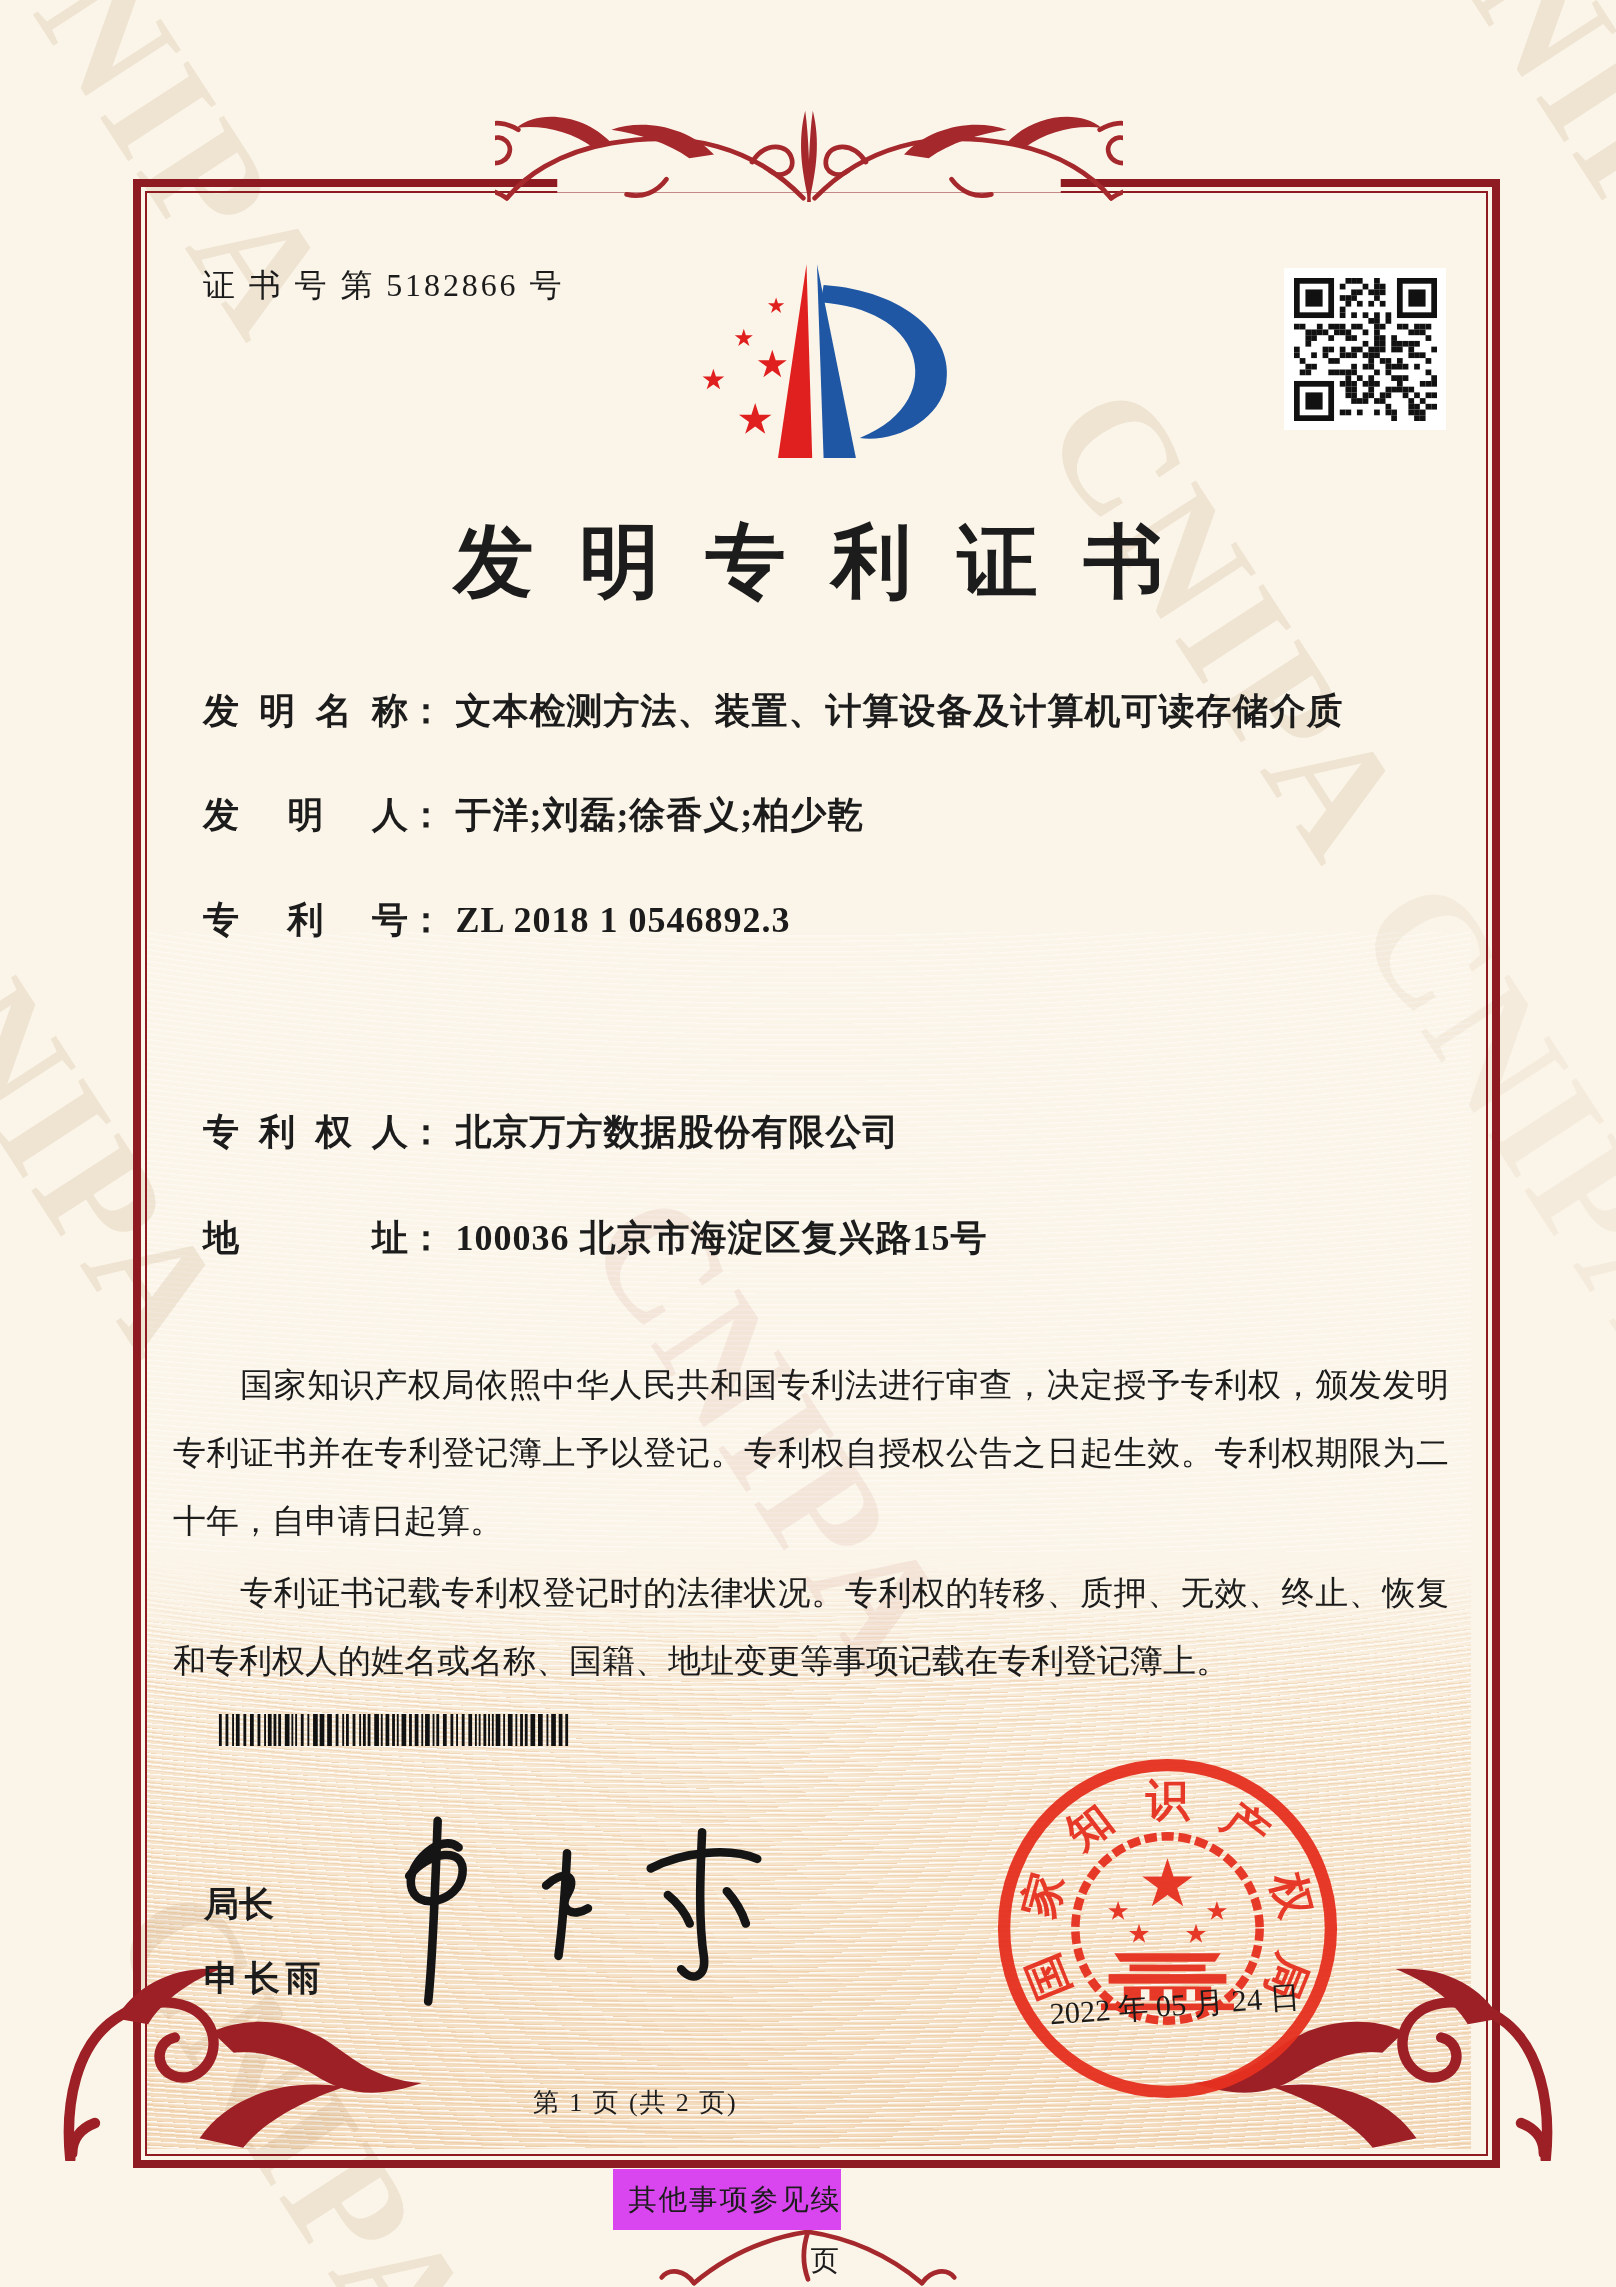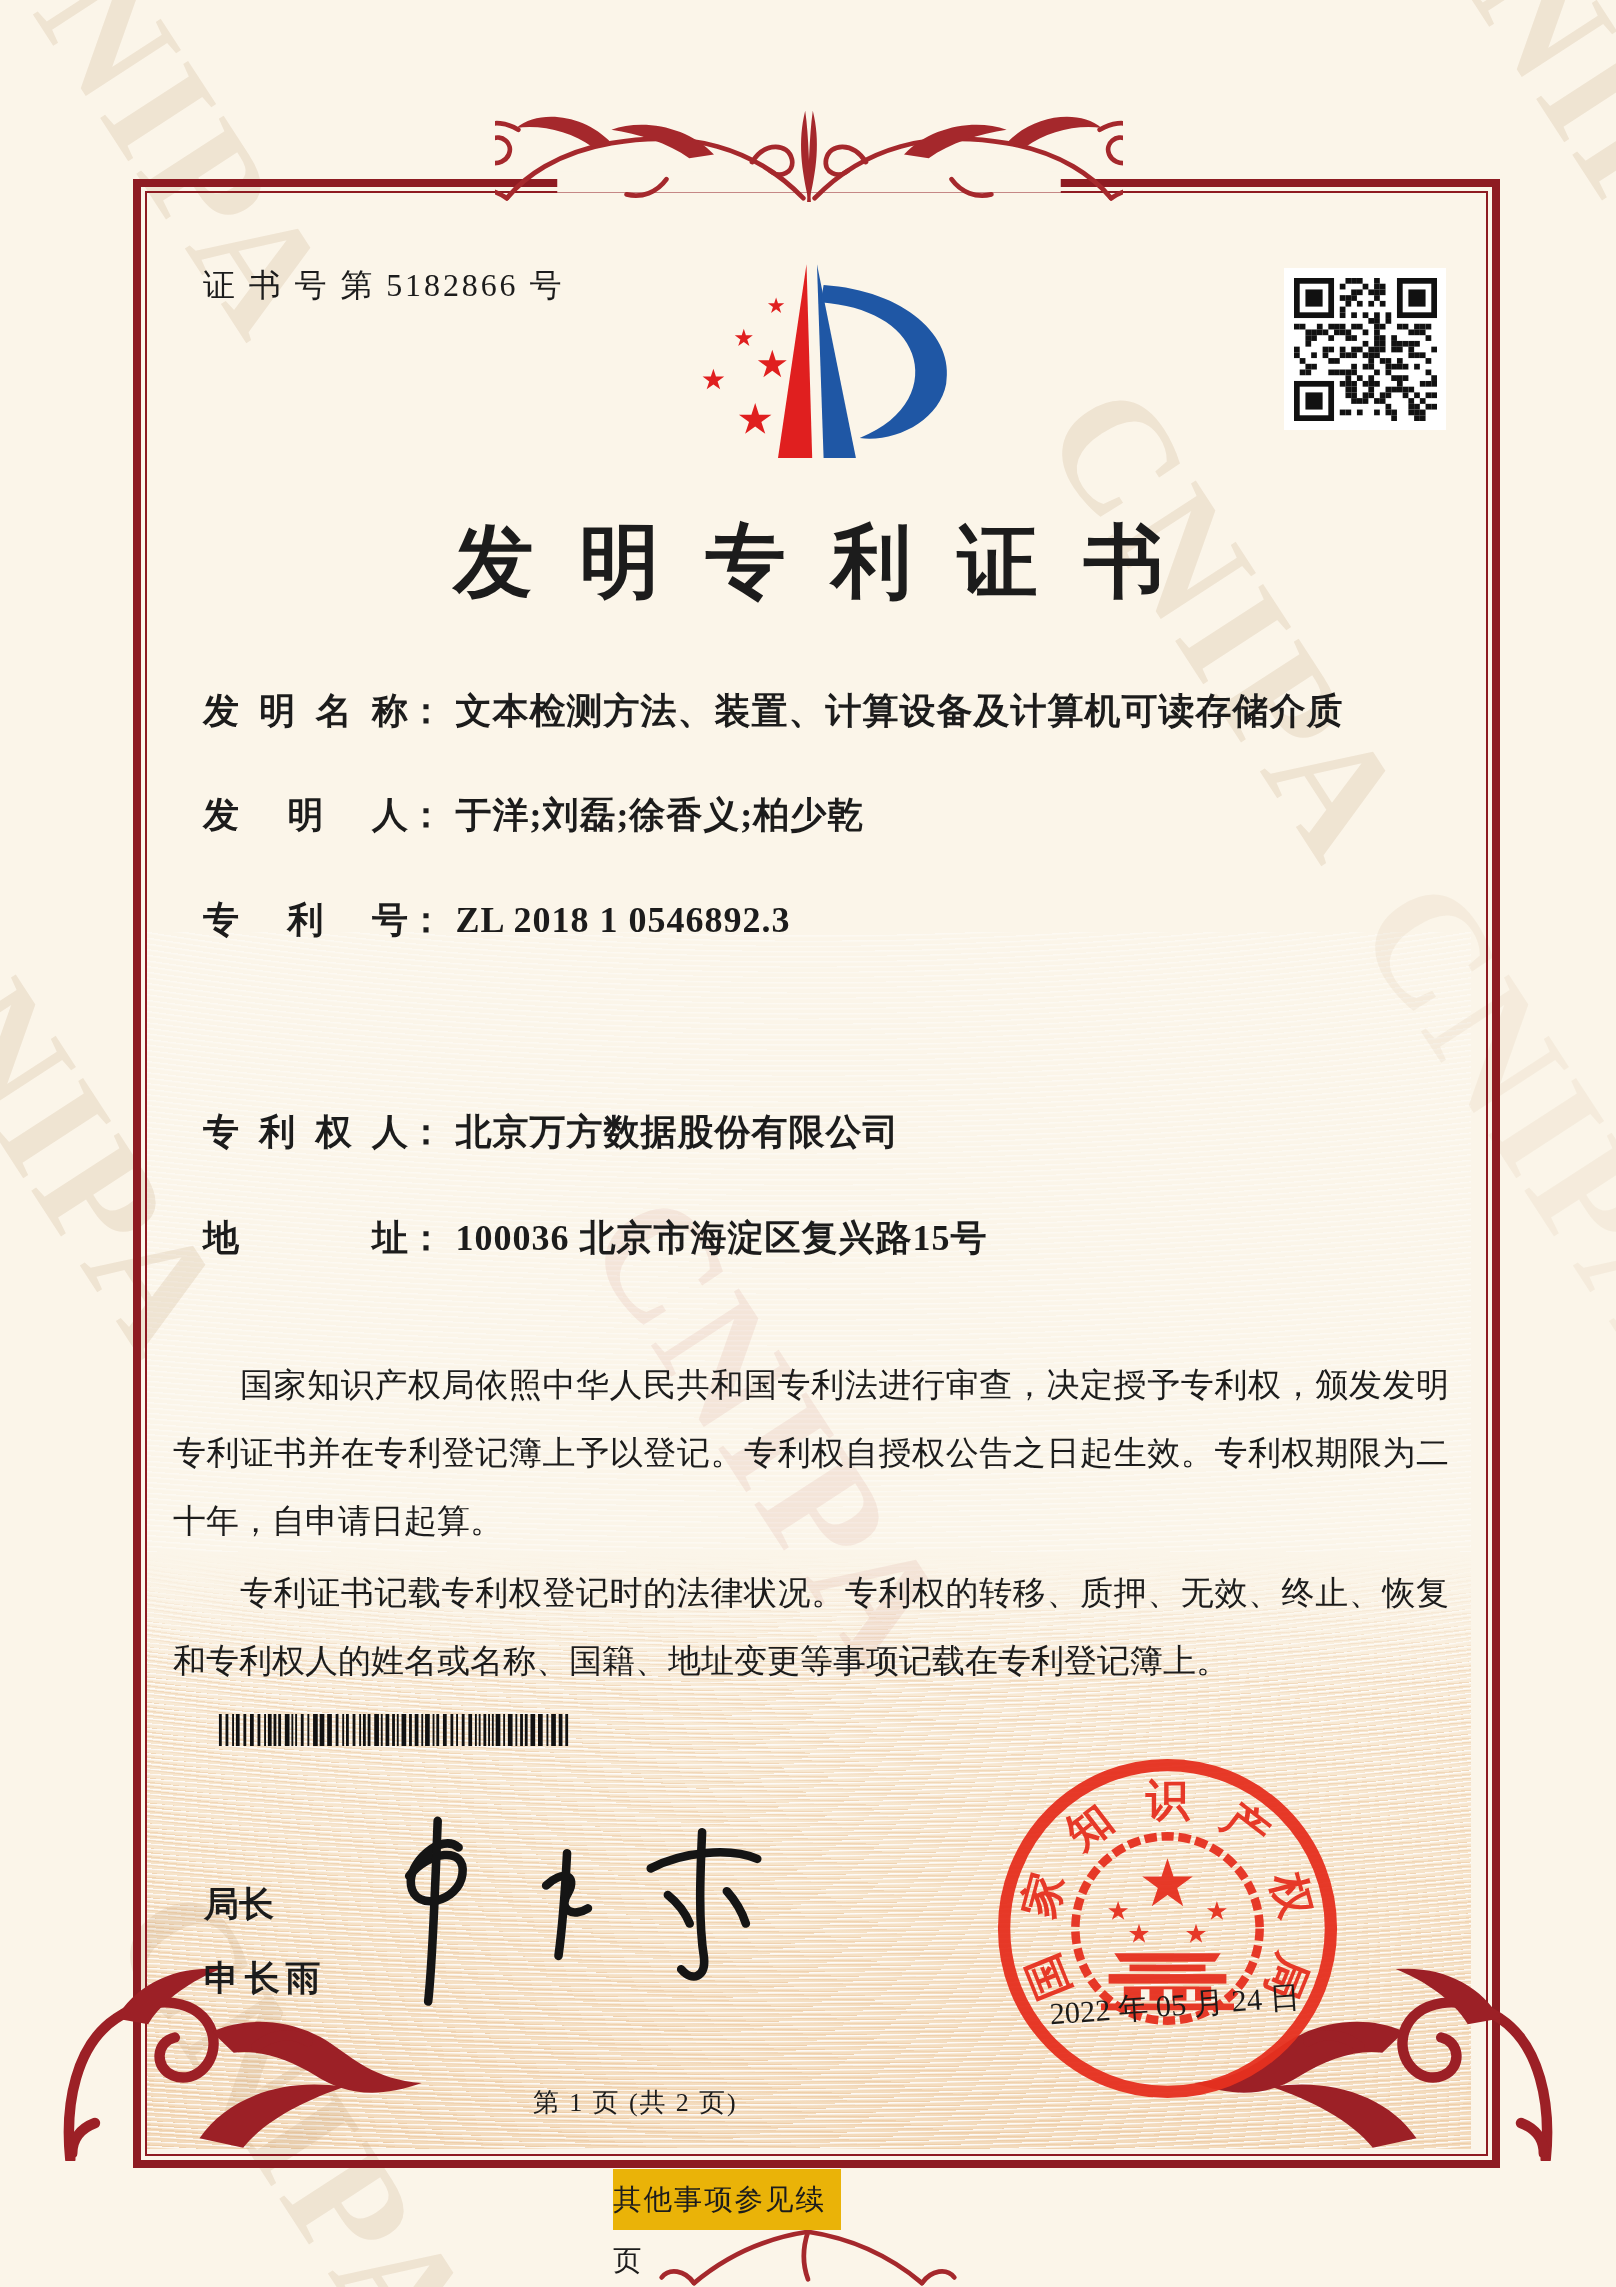--- a/index.html
+++ b/index.html
@@ -82,21 +82,21 @@
   
   .seal{position:absolute; left:987px; top:1748px; z-index:6; opacity:.95;}
   .seal text{font-family:"Liberation Serif","DejaVu Serif",serif;}
   
   .page-info{
     position:absolute; left:533px; top:2085px; width:352px; z-index:5;
     text-align:left; font-size:26px; letter-spacing:1.9px;
   }
   .continuation{
     position:absolute; left:613px; top:2169px; width:228px; height:61px; z-index:5;
-    background:#eab308; text-align:left; line-height:61px; font-size:28.5px;
+    background:#d946ef; text-align:right; line-height:61px; font-size:28.5px;
     letter-spacing:1.9px;
   }
 </style>
 </head>
 <body>
 
 <div class="page">
 
   <div class="wm" style="left:-114px; top:9.5px;">CNIPA</div>
   <div class="wm" style="left:1322px; top:-9.5px;">CNIPA</div>

